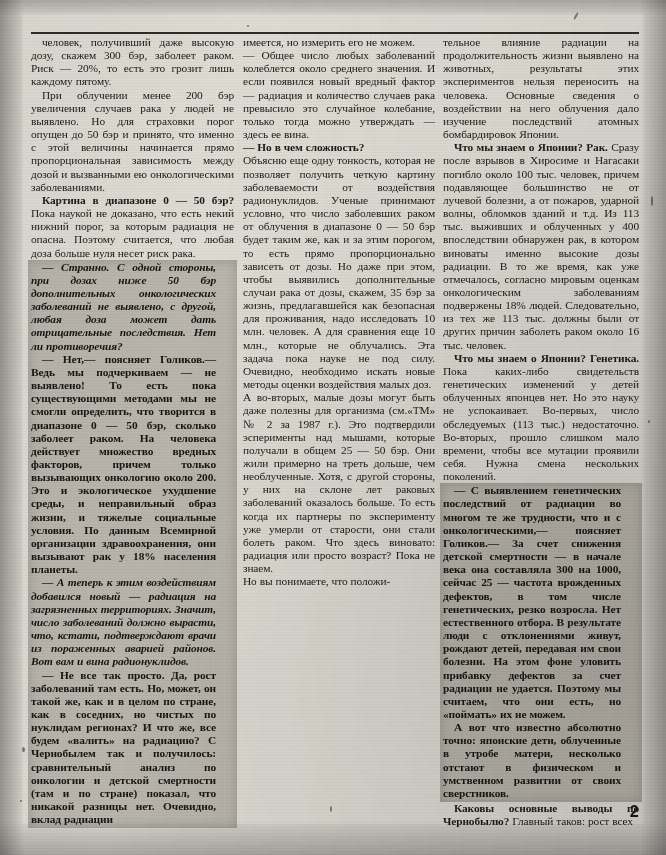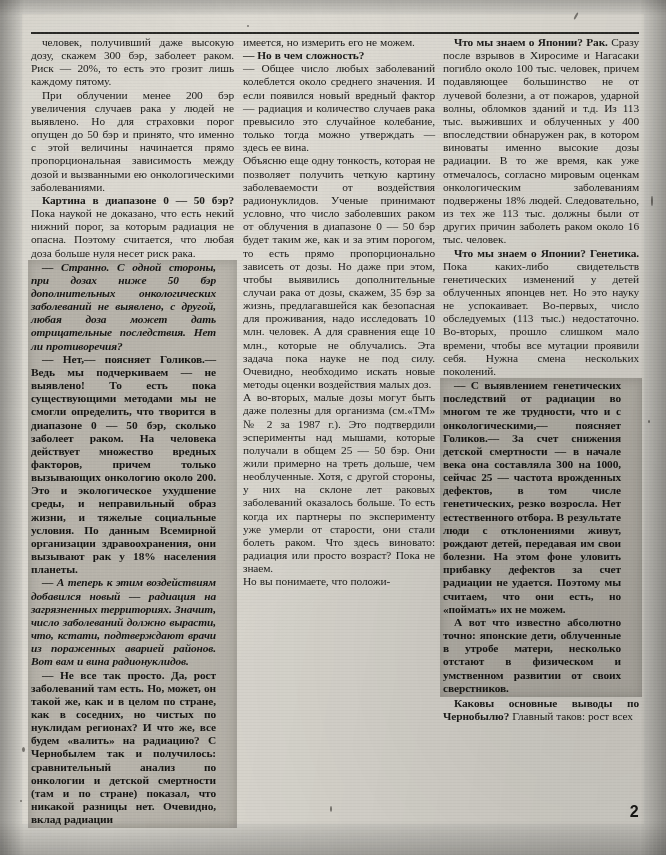--- a/index.html
+++ b/index.html
@@ -180,28 +180,29 @@
       <div class="shade">
         <p>— Странно. С одной стороны, при дозах ниже 50 бэр дополнительных онкологических заболеваний не выявлено, с другой, любая доза может дать отрицательные последствия. Нет ли противоречия?</p>
         <p class="plain">— Нет,— поясняет Голиков.— Ведь мы подчеркиваем — не выявлено! То есть пока существующими методами мы не смогли определить, что творится в диапазоне 0 — 50 бэр, сколько заболеет раком. На человека действует множество вредных факторов, причем только вызывающих онкологию около 200. Это и экологическое ухудшение среды, и неправильный образ жизни, и тяжелые социальные условия. По данным Всемирной организации здравоохранения, они вызывают рак у 18% населения планеты.</p>
         <p>— А теперь к этим воздействиям добавился новый — радиация на загрязненных территориях. Значит, число заболеваний должно вырасти, что, кстати, подтверждают врачи из пораженных аварией районов. Вот вам и вина радионуклидов.</p>
         <p class="plain">— Не все так просто. Да, рост заболеваний там есть. Но, может, он такой же, как и в целом по стране, как в соседних, но чистых по нуклидам регионах? И что же, все будем «валить» на радиацию? С Чернобылем так и получилось: сравнительный анализ по онкологии и детской смертности (там и по стране) показал, что никакой разницы нет. Очевидно, вклад радиации</p>
       </div>
     </div>
 
     <div class="col col-2">
       <p class="noind">имеется, но измерить его не можем.</p>
+      <p class="dash">— Общее число любых заболеваний колеблется около среднего значения. И если появился новый вредный фактор — радиация и количество случаев рака превысило это случайное колебание, только тогда можно утверждать — здесь ее вина.</p>
       <p class="dash lead">— Но в чем сложность?</p>
-      <p class="dash">— Общее число любых заболеваний колеблется около среднего значения. И если появился новый вредный фактор — радиация и количество случаев рака превысило это случайное колебание, только тогда можно утверждать — здесь ее вина.</p>
       <p class="noind">Объясню еще одну тонкость, которая не позволяет получить четкую картину заболеваемости от воздействия радионуклидов. Ученые принимают условно, что число заболевших раком от облучения в диапазоне 0 — 50 бэр будет таким же, как и за этим порогом, то есть прямо пропорционально зависеть от дозы. Но даже при этом, чтобы выявились дополнительные случаи рака от дозы, скажем, 35 бэр за жизнь, предлагавшейся как безопасная для проживания, надо исследовать 10 млн. человек. А для сравнения еще 10 млн., которые не облучались. Эта задача пока науке не под силу. Очевидно, необходимо искать новые методы оценки воздействия малых доз.</p>
       <p class="noind">А во-вторых, малые дозы могут быть даже полезны для организма (см.«ТМ» № 2 за 1987 г.). Это подтвердили эсперименты над мышами, которые получали в общем 25 — 50 бэр. Они жили примерно на треть дольше, чем необлученные. Хотя, с другой стороны, у них на склоне лет раковых заболеваний оказалось больше. То есть когда их партнеры по эксперименту уже умерли от старости, они стали болеть раком. Что здесь виновато: радиация или просто возраст? Пока не знаем.</p>
       <p class="noind">Но вы понимаете, что положи-</p>
     </div>
 
     <div class="col col-3">
+      <p class="noind">тельное влияние радиации на продолжительность жизни выявлено на животных, результаты этих экспериментов нельзя переносить на человека. Основные сведения о воздействии на него облучения дало изучение последствий атомных бомбардировок Японии.</p>
       <p><span class="lead">Что мы знаем о Японии? Рак.</span><span> Сразу после взрывов в Хиросиме и Нагасаки погибло около 100 тыс. человек, причем подавляющее большинство не от лучевой болезни, а от пожаров, ударной волны, обломков зданий и т.д. Из 113 тыс. выживших и облученных у 400 впоследствии обнаружен рак, в котором виноваты именно высокие дозы радиации. В то же время, как уже отмечалось, согласно мировым оценкам онкологическим заболеваниям подвержены 18% людей. Следовательно, из тех же 113 тыс. должны были от других причин заболеть раком около 16 тыс. человек.</span></p>
       <p><span class="lead">Что мы знаем о Японии? Генетика.</span><span> Пока каких-либо свидетельств генетических изменений у детей облученных японцев нет. Но это науку не успокаивает. Во-первых, число обследуемых (113 тыс.) недостаточно. Во-вторых, прошло слишком мало времени, чтобы все мутации проявили себя. Нужна смена нескольких поколений.</span></p>
 
       <div class="shade shade-c3">
         <p>— С выявлением генетических последствий от радиации во многом те же трудности, что и с онкологическими,— поясняет Голиков.— За счет снижения детской смертности — в начале века она составляла 300 на 1000, сейчас 25 — частота врожденных дефектов, в том числе генетических, резко возросла. Нет естественного отбора. В результате люди с отклонениями живут, рождают детей, передавая им свои болезни. На этом фоне уловить прибавку дефектов за счет радиации не удается. Поэтому мы считаем, что они есть, но «поймать» их не можем.</p>
         <p>А вот что известно абсолютно точно: японские дети, облученные в утробе матери, несколько отстают в физическом и умственном развитии от своих сверстников.</p>
       </div>
 
       <p><span class="lead">Каковы основные выводы по Чернобылю?</span><span> Главный таков: рост всех</span></p>
     </div>

